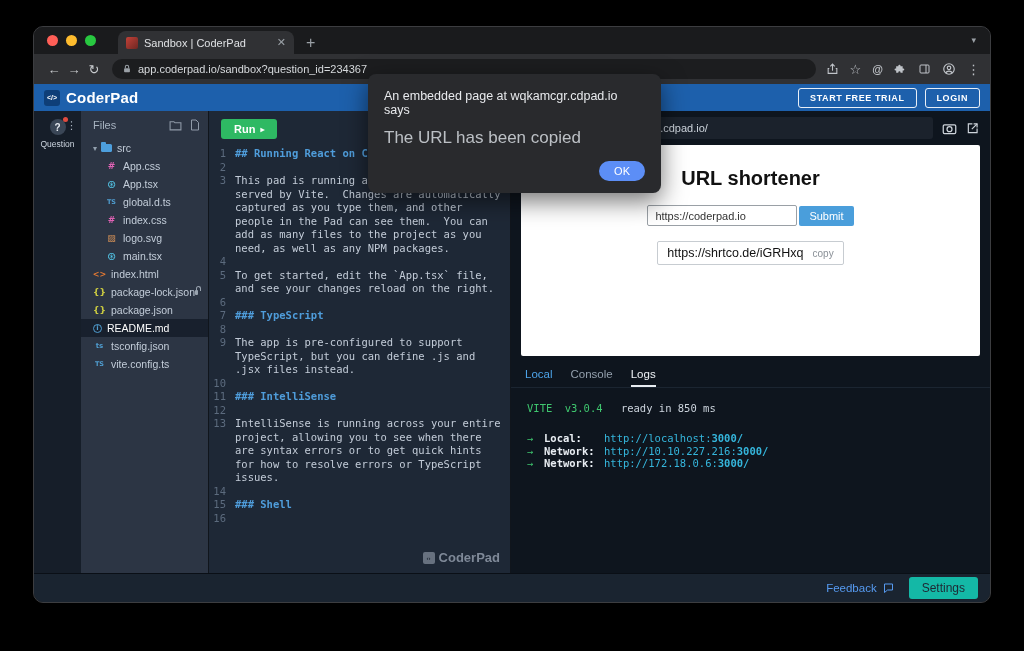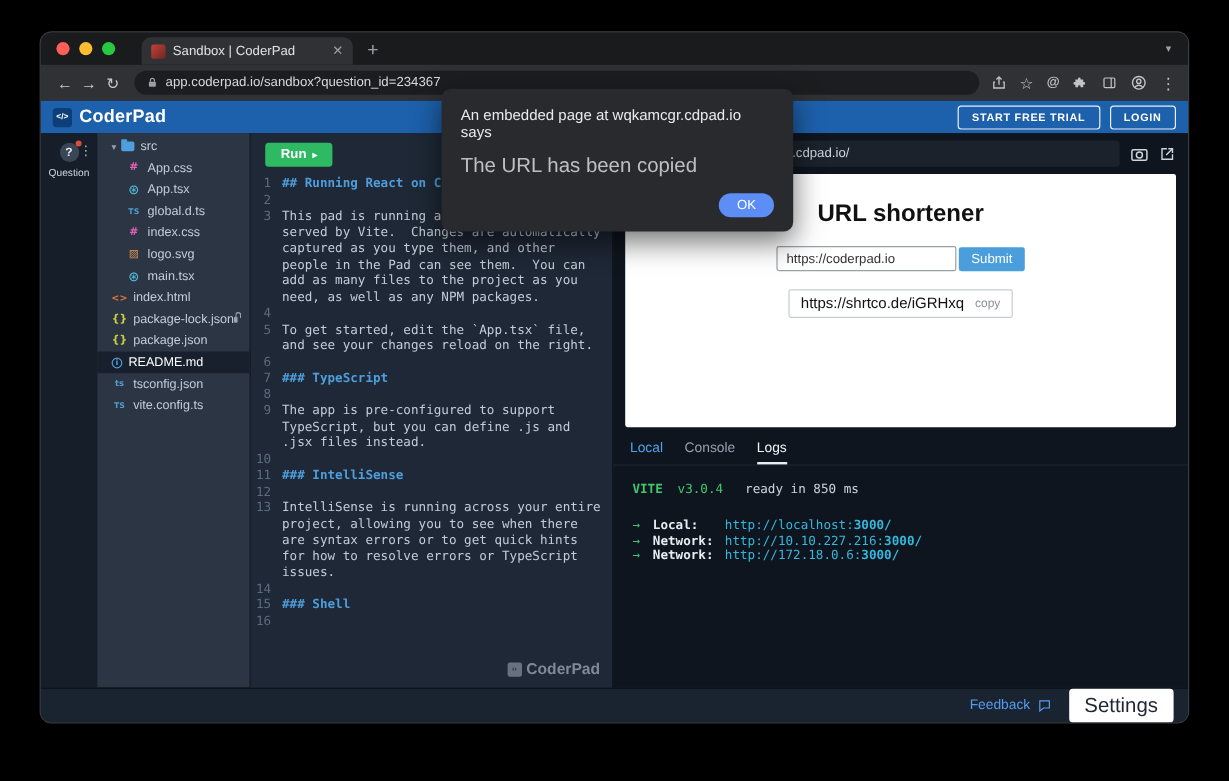--- a/index.html
+++ b/index.html
@@ -111,34 +111,34 @@
   .app-result { border:1px solid #c7ccd1; border-radius:2px; padding:4px 9px; display:inline-flex; align-items:center; gap:9px; }
   .result-url { font-size:12.5px; color:#111; }
   .copy-label { font-size:10px; color:#8a9097; }
   .ctabs { display:flex; gap:18px; padding:12px 0 0 14px; font-size:11.5px; border-bottom:1px solid #1b2531; flex-shrink:0; }
   .ctab { padding-bottom:5px; }
   .ctab.link { color:#4da3e8; }
   .ctab.muted { color:#94a0ad; }
   .ctab.active { color:#eef2f6; border-bottom:2px solid #e8edf2; }
   .logs { padding:14px 0 0 16px; font-family:"DejaVu Sans Mono", monospace; font-size:10.5px; }
   .vite-line { margin-bottom:18px; }
-  .vite-name { color:#3fc76f; font-weight:bold; }
+  .vite-name { color:#3fc76f; font-weight:normal; }
   .vite-ver { color:#3fc76f; margin-left:6px; }
   .vite-ready { color:#ccd4dd; margin-left:12px; }
   .logline { display:flex; line-height:12.5px; margin-bottom:0; }
   .arrow { color:#3fc76f; width:17px; flex-shrink:0; }
   .llabel { color:#e8edf2; font-weight:bold; width:60px; flex-shrink:0; }
   .lurl { color:#35b6dc; }
   .lport { font-weight:bold; }
 
   
   .statusbar { height:29px; background:#1a2430; border-top:1px solid #0a0f16; display:flex; align-items:center;
                justify-content:flex-end; padding:0 12px; gap:14px; flex-shrink:0; }
   .feedback { display:flex; align-items:center; gap:5px; color:#569af0; font-size:11.5px;margin-left:28px; }
-  .settings-btn { background:#ffffff; color:#1f2733; border:none; font-size:17px; padding:4px 13px; border-radius:3px; }
+  .settings-btn { background:#14b8a6; color:#1f2733; border:none; font-size:12px; padding:4px 13px; border-radius:3px; }
 
   
   .dialog { position:absolute; left:334px; top:47px; width:293px; background:#292a2d; border-radius:8px; z-index:50;
             box-shadow:0 8px 24px rgba(0,0,0,.55); padding:15px 16px 12px; }
   .dlg-title { font-size:12.5px; color:#e8eaed; }
   .dlg-msg { font-size:17px; color:#bcc0c5; margin-top:11px; }
   .dlg-actions { text-align:right; margin-top:13px; }
   .dlg-ok { background:#5c8ef6; color:#fff; border:none; font-size:11px; padding:4px 15px; border-radius:12px; }
 </style>
 </head>
@@ -217,20 +217,33 @@
 
       <div class="rail">
         <span class="q-circle">?
           <span class="q-badge"></span>
         </span>
         <span class="q-label">Question</span>
         <span class="rail-dots">⋮</span>
       </div>
 
       <div class="files">
+        <div class="files-head">
+          <span class="files-title">Files</span>
+          <span class="fh-ic">
+            <svg width="13" height="11" viewBox="0 0 24 20" fill="none" stroke="#8f9aa8" stroke-width="2">
+              <path d="M2 3h7l2 2h11v13H2z"></path>
+            </svg>
+          </span>
+          <span class="fh-ic">
+            <svg width="10" height="12" viewBox="0 0 20 24" fill="none" stroke="#8f9aa8" stroke-width="2">
+              <path d="M3 2h9l5 5v15H3z"></path>
+            </svg>
+          </span>
+        </div>
         <div class="file-tree">
             <div class="frow">
               <span class="chev">▾</span>
               <span class="fic ic-folder"></span>
               <span class="flabel">src</span>
             </div>
             <div class="frow ind">
               <span class="fic ic-css">#</span>
               <span class="flabel">App.css</span>
             </div>

